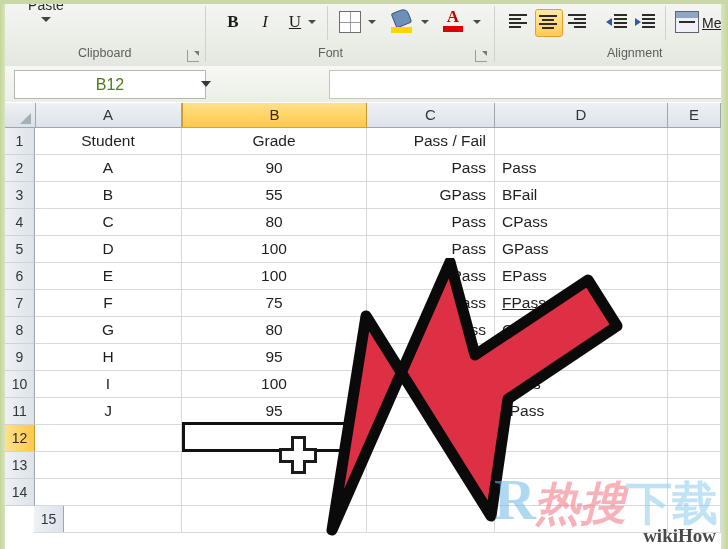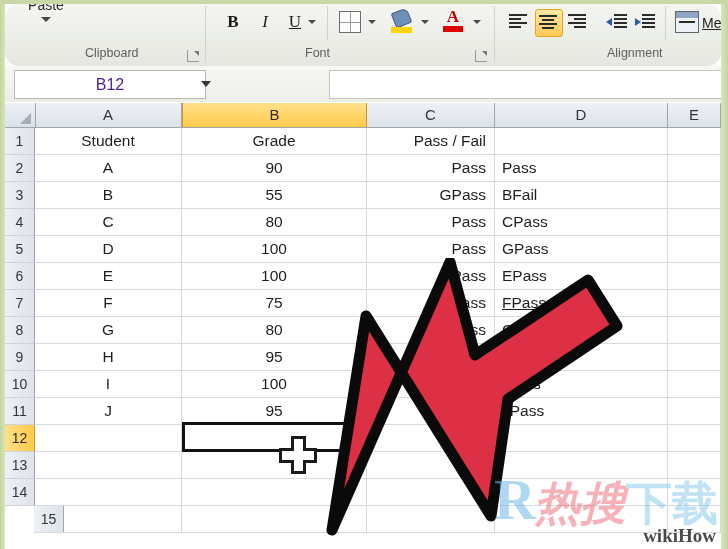--- a/index.html
+++ b/index.html
@@ -46,21 +46,20 @@
     z-index: 41;
   }
 
   
   .ribbon {
     position: absolute;
     left: 5px; top: 4px;
     width: 716px; height: 62px;
     background: linear-gradient(to bottom,#f4f5f2 0%,#eceee8 55%,#e4e7df 100%);
     overflow: hidden;
-    border-radius: 14px;
   }
   .ribbon-body {
     position: absolute;
     left: 0; top: 0;
     width: 716px; height: 40px;
   }
   .ribbon-labels {
     position: absolute;
     left: 0; top: 40px;
     width: 716px; height: 22px;
@@ -283,21 +282,21 @@
     left: 9px; top: 4px;
     width: 190px; height: 27px;
     background: #ffffff;
     border: 1px solid #b6b8b2;
     display: flex;
     align-items: center;
     justify-content: center;
   }
   .namebox .val {
     font-size: 16px;
-    color: #4c1d95;
+    color: #4d7c0f;
     font-family: "Liberation Sans", sans-serif;
   }
   .namebox-caret {
     position: absolute;
     left: 196px; top: 15px;
     width: 0; height: 0;
     border-left: 5px solid transparent;
     border-right: 5px solid transparent;
     border-top: 6px solid #33383d;
   }
@@ -600,24 +599,24 @@
 
       <div class="merge-icon" style="left:670px;">
         <i class="hdr"></i>
         <i class="arrw"></i>
       </div>
       <div class="merge-txt" style="left:697px;text-decoration:underline;">Me</div>
 
     </div>
 
     <div class="ribbon-labels">
-      <div class="grp-label" style="left:80px;">Clipboard</div>
+      <div class="grp-label" style="left:73px;">Clipboard</div>
       <div class="dlg-launcher" style="left:182px;"></div>
 
-      <div class="grp-label" style="left:300px;">Font</div>
+      <div class="grp-label" style="left:313px;">Font</div>
       <div class="dlg-launcher" style="left:470px;"></div>
 
       <div class="grp-label" style="left:602px;">Alignment</div>
     </div>
   </div>
 
   <div class="fbar">
     <div class="namebox">
       <span class="val">B12</span>
     </div>

